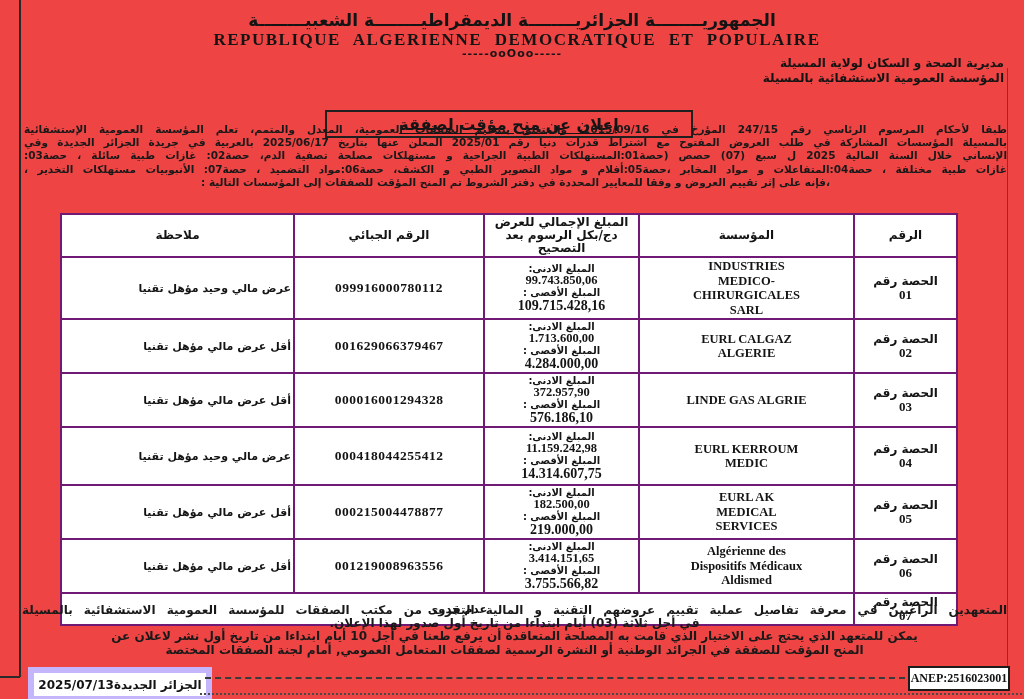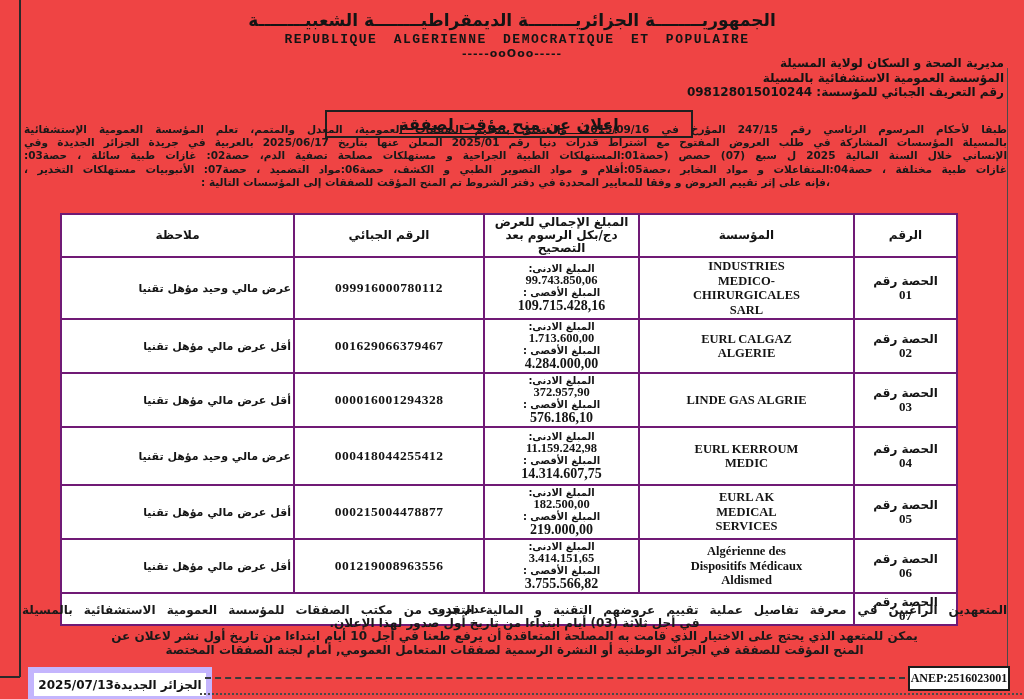--- a/index.html
+++ b/index.html
@@ -11,21 +11,21 @@
   .page{position:relative;width:1024px;height:699px;background:#ef4444;overflow:hidden;}
 
   
   .b-left{position:absolute;left:19px;top:0;height:677px;width:2px;background:#2a2a2a;}
   .b-left-stub{position:absolute;left:0;top:676px;width:20px;height:2px;background:#2a2a2a;}
   .b-right{position:absolute;left:1007px;top:68px;height:610px;width:1px;background:#4a4a4a;}
 
   
   .hdr{position:absolute;top:10px;left:0;width:1024px;text-align:center;}
   .hdr-ar{font-size:17px;font-weight:bold;direction:rtl;letter-spacing:0px;line-height:20px;}
-  .hdr-fr{font-family:Liberation Mono, monospace;font-weight:bold;font-size:13px;letter-spacing:1.5px;word-spacing:7px;line-height:19px;padding-left:10px;}
+  .hdr-fr{font-family:Liberation Serif, serif;font-weight:bold;font-size:17px;letter-spacing:1.5px;word-spacing:7px;line-height:19px;padding-left:10px;}
   .hdr-sep{font-size:11px;font-weight:bold;letter-spacing:1px;line-height:10px;}
 
   .org{position:absolute;top:56px;right:20px;direction:rtl;text-align:right;
        font-size:12px;font-weight:bold;line-height:14.5px;}
 
   .title-box{position:absolute;top:110px;left:325px;width:364px;height:24px;
        border:2px solid #1f1f1f;display:flex;align-items:center;justify-content:center;}
   .title-box span{font-size:16px;font-weight:bold;direction:rtl;
        text-decoration:underline;text-underline-offset:3px;}
 
@@ -90,21 +90,20 @@
 
   <div class="hdr">
     <div class="hdr-ar">الجمهوريــــــــة الجزائريــــــــة الديمقراطيــــــــة الشعبيــــــــة</div>
     <div class="hdr-fr">REPUBLIQUE ALGERIENNE DEMOCRATIQUE ET POPULAIRE</div>
     <div class="hdr-sep">-----ooOoo-----</div>
   </div>
 
   <div class="org">
     <div>مديرية الصحة و السكان لولاية المسيلة</div>
     <div>المؤسسة العمومية الاستشفائية بالمسيلة</div>
-    <div>رقم التعريف الجبائي للمؤسسة: 098128015010244</div>
   </div>
 
   <div class="title-box">
     <span>إعلان عن منح مؤقت لصفقة</span>
   </div>
 
   <div class="intro">
     <div class="jline">طبقا لأحكام المرسوم الرئاسي رقم 247/15 المؤرخ في 2015/09/16، والمتعلق بتنظيم الصفقات العمومية، المعدل والمتمم، تعلم المؤسسة العمومية الإستشفائية</div>
     <div class="jline">بالمسيلة المؤسسات المشاركة في طلب العروض المفتوح مع اشتراط قدرات دنيا رقم 2025/01 المعلن عنها بتاريخ 2025/06/17 بالعربية في جريدة الجزائر الجديدة وفي</div>
     <div class="jline">الإنساني خلال السنة المالية 2025 ل سبع (07) حصص (حصة01:المستهلكات الطبية الجراحية و مستهلكات مصلحة تصفية الدم، حصة02: غازات طبية سائلة ، حصة03:</div>

